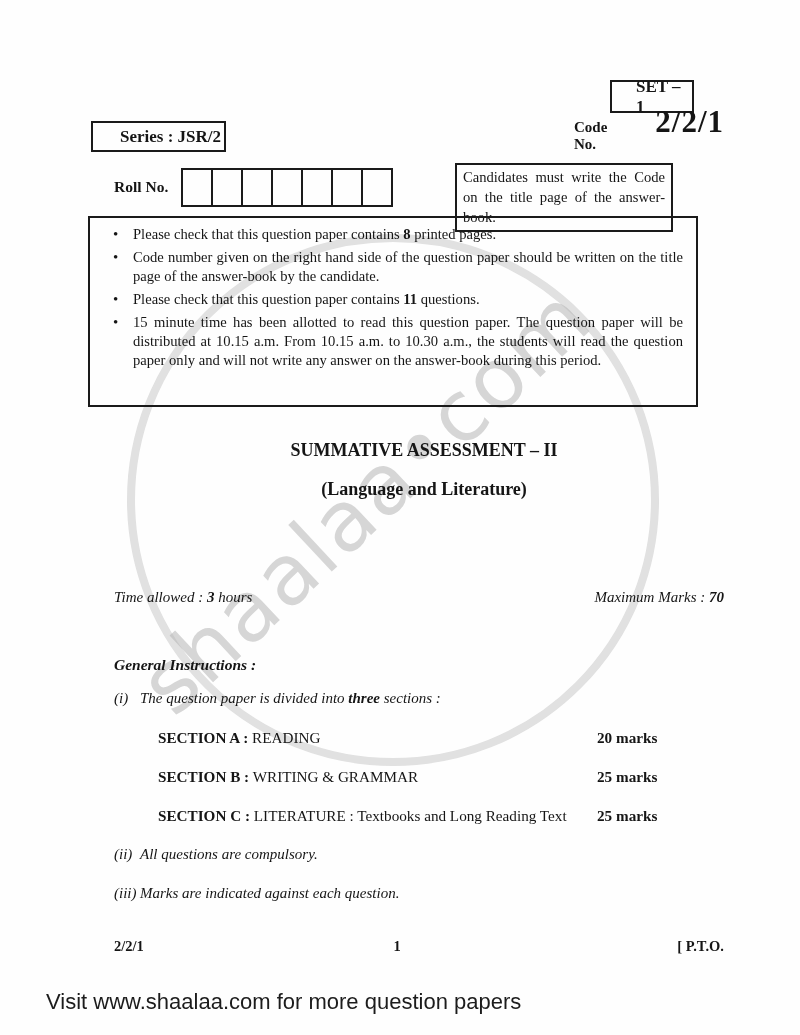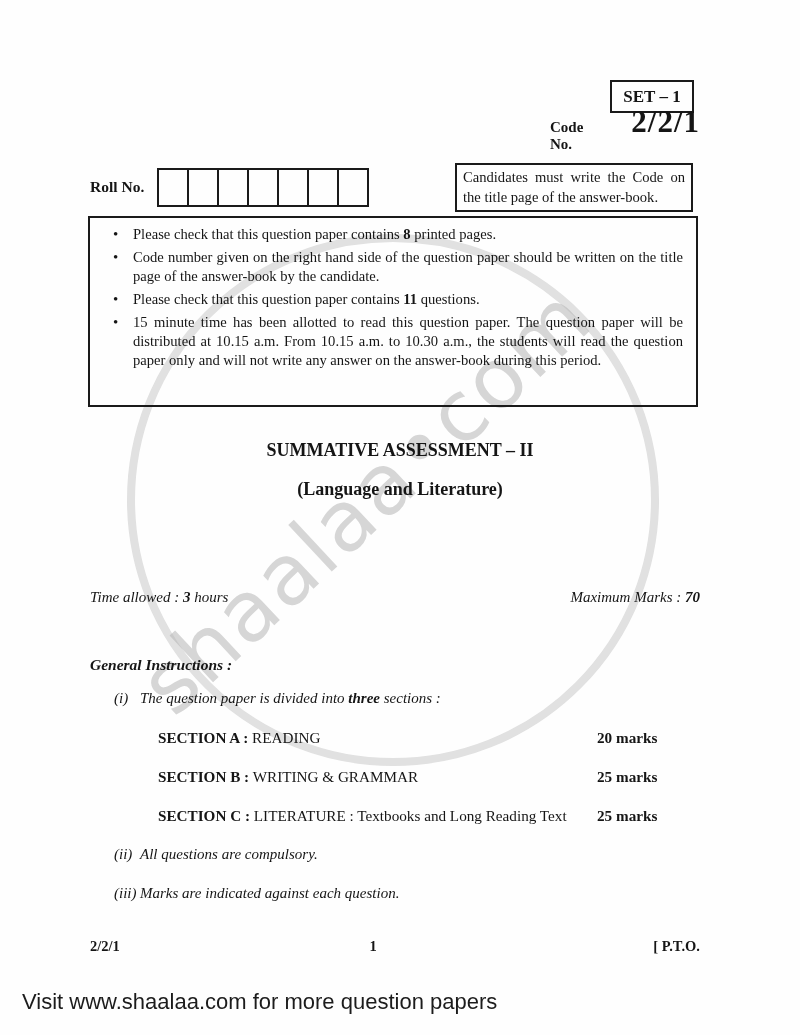--- a/index.html
+++ b/index.html
@@ -1,20 +1,20 @@
 <!DOCTYPE html>
 <html><head>
 <meta charset="utf-8">
 <style>
   html,body{margin:0;padding:0;background:#fff;}
   .page{
     position:relative;width:800px;height:1035px;background:#fefefe;
     font-family:"Liberation Serif",serif;color:#151515;overflow:hidden;
   }
-  .abs{position:absolute;}
+  .abs{position:absolute;padding-left:24px;}
   .watermark{position:absolute;left:0;top:0;pointer-events:none;}
   
   .set-box{
     left:610px;top:80px;width:84px;height:33px;border:2px solid #1a1a1a;
     display:flex;align-items:center;justify-content:center;
     font-weight:bold;font-size:17px;box-sizing:border-box;
   }
   .series-box{
     left:91px;top:121px;width:135px;height:31px;border:2px solid #1a1a1a;
     display:flex;align-items:center;justify-content:center;
@@ -24,21 +24,21 @@
   .code-label{font-weight:bold;font-size:15px;}
   .code-value{font-weight:bold;font-size:31px;letter-spacing:1px;}
   .roll-label{left:90px;top:178px;font-weight:bold;font-size:15.5px;}
   .roll-cells{left:157px;top:168px;display:flex;}
   .roll-cell{
     width:32px;height:39px;border:2px solid #1a1a1a;box-sizing:border-box;
     margin-left:-2px;background:transparent;
   }
   .roll-cell:first-child{margin-left:0;}
   .cand-box{
-    left:455px;top:163px;width:238px;border:2px solid #1a1a1a;box-sizing:border-box;
+    left:455px;top:163px;width:218px;border:2px solid #1a1a1a;box-sizing:border-box;
     padding:2px 6px 3px 6px;font-size:14.6px;line-height:20px;text-align:justify;
   }
   
   .notice-box{
     left:88px;top:216px;width:610px;height:191px;border:2px solid #1a1a1a;
     box-sizing:border-box;padding:7px 13px 13px 43px;
   }
   .notice-box ul{margin:0;padding:0;list-style:none;}
   .notice-box li{
     position:relative;font-size:14.6px;line-height:19px;text-align:justify;
@@ -78,20 +78,23 @@
 
   <svg class="watermark" width="800" height="1035" viewBox="0 0 800 1035" aria-hidden="true">
     <circle cx="393" cy="500" r="262" fill="none" stroke="#c3c3c3" stroke-width="8" opacity="0.5"></circle>
     <text x="385" y="522" text-anchor="middle" transform="rotate(-43 385 522)" style="font-family:'DejaVu Sans',sans-serif;font-size:84px;fill:#b6b6b6;opacity:0.55;letter-spacing:2px;">shaalaa•com</text>
   </svg>
 
   <div class="abs set-box">
     <span>SET – 1</span>
   </div>
 
+  <div class="abs series-box">
+    <span>Series : JSR/2</span>
+  </div>
 
   <div class="abs code-row">
     <span class="code-label">Code No.</span>
     <span class="code-value">2/2/1</span>
   </div>
 
   <div class="abs roll-label">Roll No.</div>
   <div class="abs roll-cells">
       <div class="roll-cell"></div>
       <div class="roll-cell"></div>

